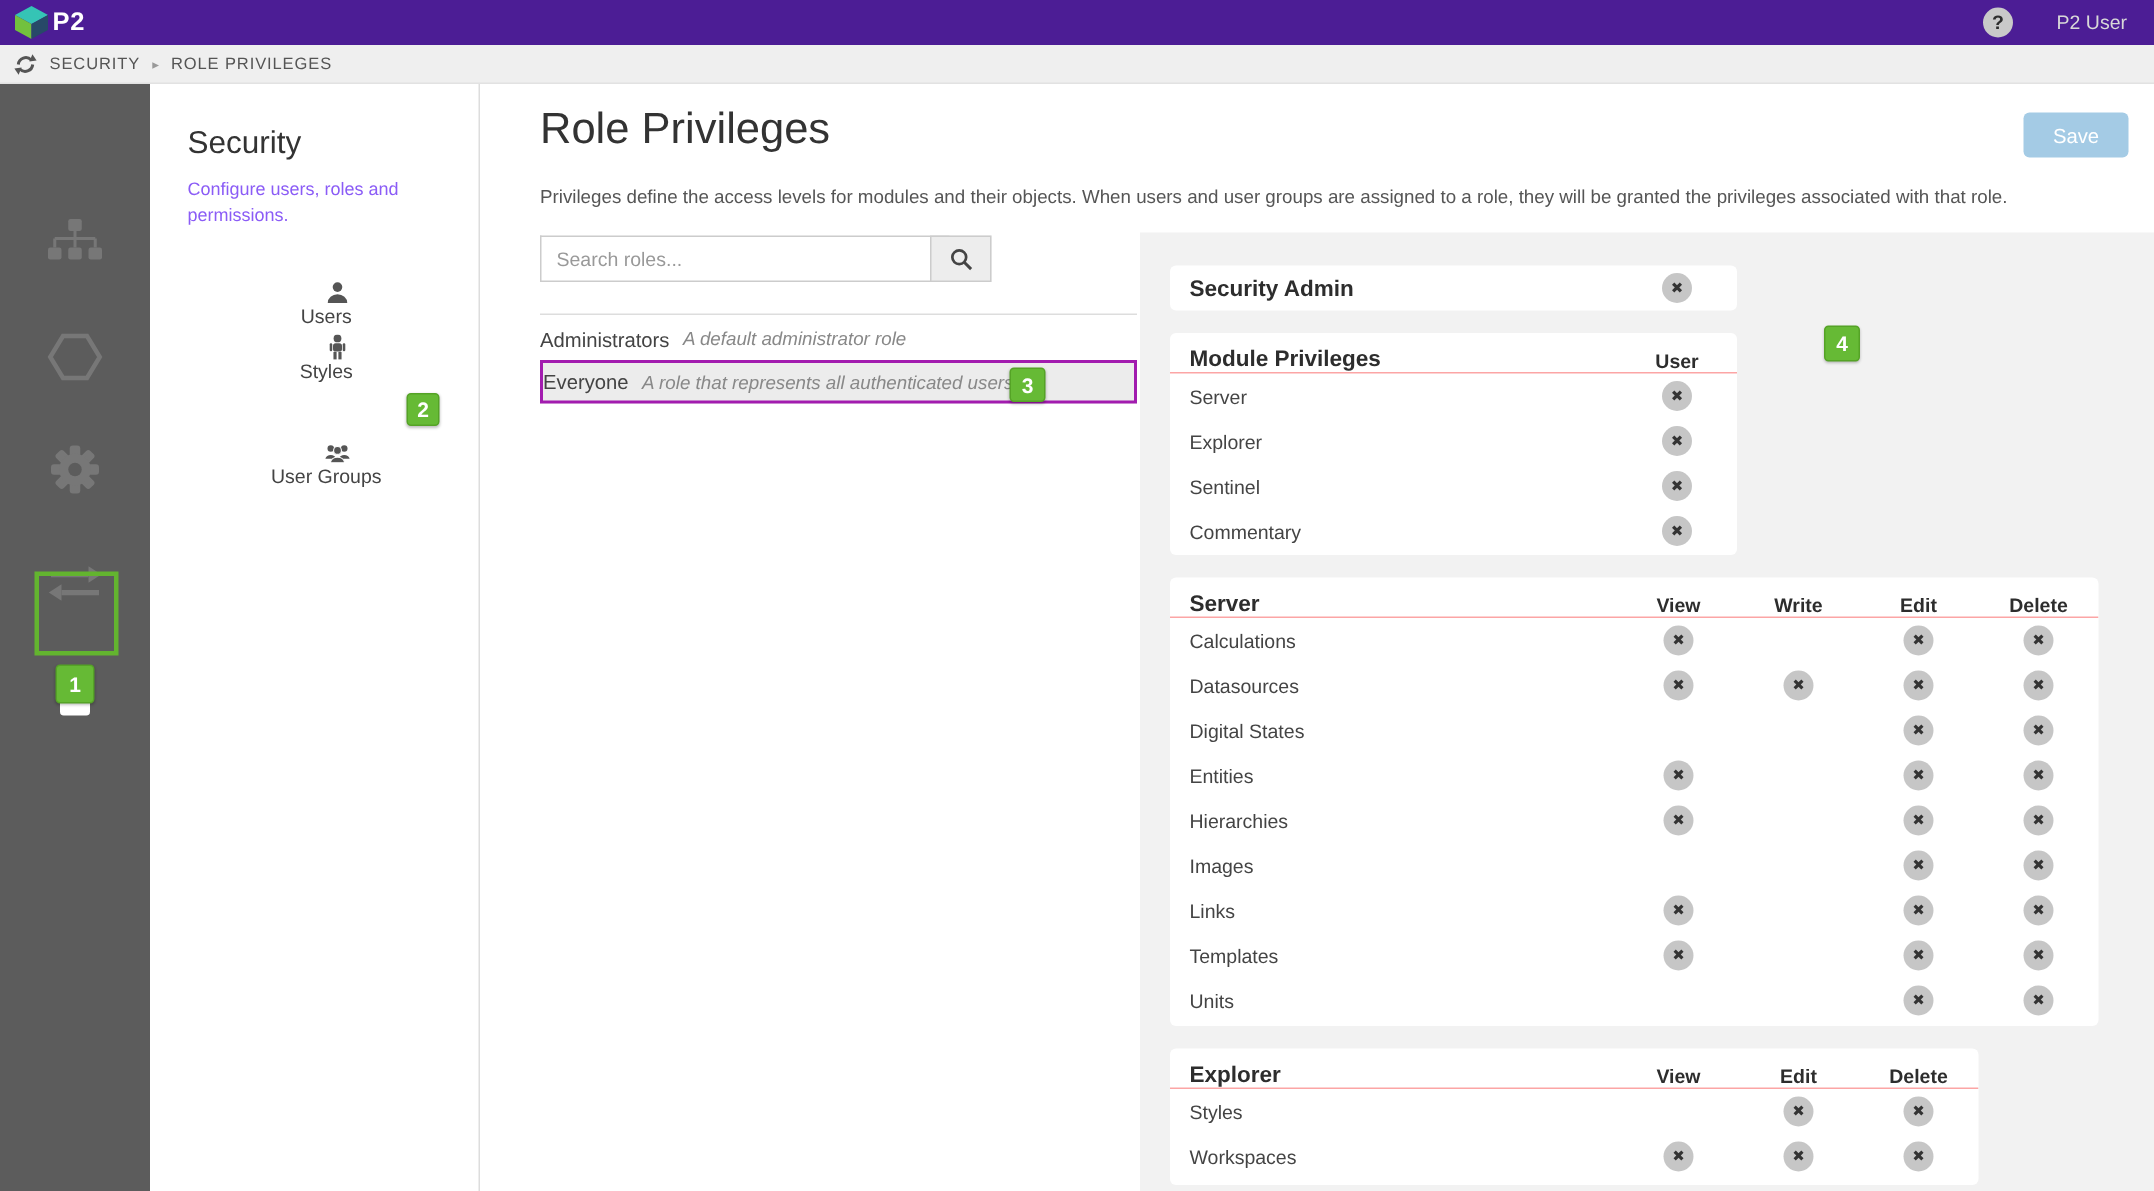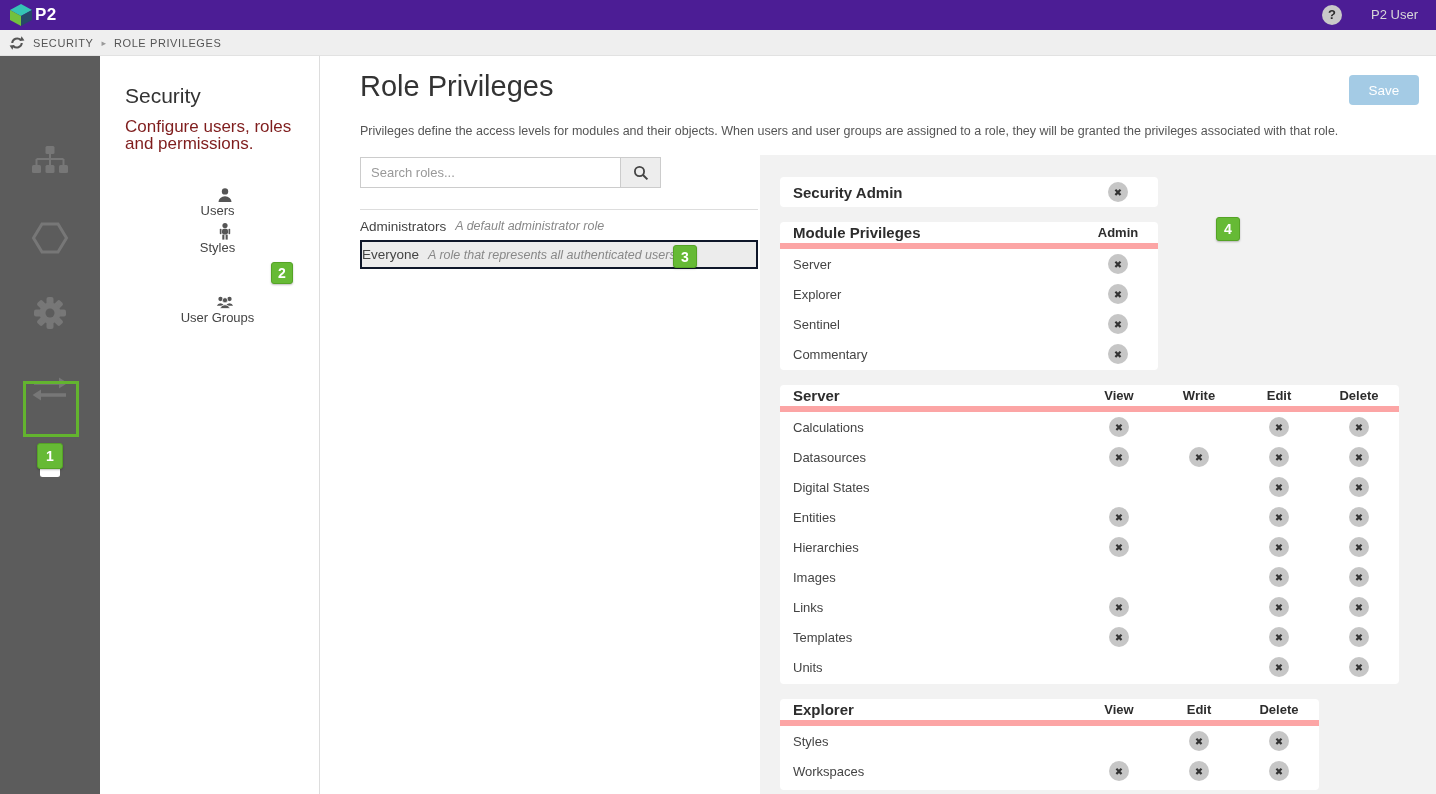--- a/index.html
+++ b/index.html
@@ -28,21 +28,21 @@
   .step-badge { background:#66ba35; border:1px solid #55a326; border-radius:3px; color:#fff; font-weight:bold;
                 font-size:14px; display:flex; align-items:center; justify-content:center; box-shadow:0 1px 2px rgba(0,0,0,0.25); }
   .badge1 { left:37px; top:443px; width:26px; height:26px; }
   .badge2 { left:271px; top:262px; width:22px; height:22px; }
   .badge3 { left:673px; top:245px; width:24px; height:23px; }
   .badge4 { left:1216px; top:217px; width:24px; height:24px; }
 
   
   .sidebar { left:100px; top:56px; width:220px; height:738px; background:#fff; border-right:1px solid #ddd; }
   .sidebar-title { left:125px; top:84px; font-size:21px; color:#333; }
-  .sidebar-subtitle { left:125px; top:118px; width:172px; font-size:17px; color:#7f1d1d; line-height:17px; }
+  .sidebar-subtitle { left:125px; top:118px; width:172px; font-size:12px; color:#8b5cf6; line-height:17px; }
   .side-item { position:absolute; left:100px; width:220px; height:30px; display:flex; align-items:center; cursor:pointer;flex-direction:column; }
   .side-item .s-icon { width:18px; margin-left:30px; display:flex; justify-content:center; }
   .side-item .s-label { margin-left:15px; font-size:13px; color:#444; }
   .side-item-active { left:100px; top:256px; width:220px; height:35px; border:3px solid #63b42f; background:#e3e3e3;
                       display:flex; align-items:center; cursor:pointer; }
   .side-item-active .s-icon { width:18px; margin-left:27px; display:flex; justify-content:center; }
   .side-item-active .s-label { margin-left:15px; font-size:13px; color:#333; }
 
   
   .main { left:320px; top:56px; width:1116px; height:738px; background:#fff; }
@@ -50,31 +50,31 @@
   .page-desc { left:360px; top:124px; width:1000px; font-size:12.5px; color:#555; }
   .save-btn { left:1349px; top:75px; width:70px; height:30px; background:#a4cbe5; border:none; border-radius:4px;
               color:#fff; font-size:13.5px; font-family:inherit; cursor:pointer; }
   .search-input { left:360px; top:157px; width:273px; height:31px; border:1px solid #ccc; border-right:none;
                   padding:0 10px; font-size:13px; color:#444; font-family:inherit; }
   .search-input::placeholder { color:#999; }
   .search-btn { left:620px; top:157px; width:41px; height:31px; background:#ededed; border:1px solid #ccc;
                 display:flex; align-items:center; justify-content:center; cursor:pointer; }
   .roles-sep { left:360px; top:209px; width:398px; height:1px; background:#ddd; }
   .role-row { left:360px; top:212px; width:398px; height:28px; display:flex; align-items:center; cursor:pointer; }
-  .role-row-selected { left:360px; top:240px; width:398px; height:29px; border:2px solid #0f172a; background:#ececec;
+  .role-row-selected { left:360px; top:240px; width:398px; height:29px; border:2px solid #a21caf; background:#ececec;
                        display:flex; align-items:center; cursor:pointer; }
   .role-name { font-size:13.5px; color:#444; }
   .role-desc { margin-left:9px; font-size:12.5px; color:#888; font-style:italic; }
 
   
   .panel { left:760px; top:155px; width:676px; height:639px; background:#f2f2f2; padding:22px 0 12px 20px; }
   .priv-card { background:#fff; border-radius:4px; margin-bottom:15px; overflow:hidden; }
   .selected-role-card { width:378px; height:30px; display:flex; align-items:center; }
   .priv-title { flex:1; padding-left:13px; font-size:15px; font-weight:bold; color:#2d2d2d; }
-  .priv-head { display:flex; align-items:center; height:27px; border-bottom:6px solid #fca5a5; }
+  .priv-head { display:flex; align-items:flex-end; height:27px; border-bottom:1px solid #fca5a5; }
   .priv-col { width:80px; text-align:center; font-size:13px; font-weight:bold; color:#2d2d2d; }
   .priv-row { display:flex; align-items:center; height:30px; }
   .priv-label { flex:1; padding-left:13px; font-size:13px; color:#444; }
   .priv-cell { width:80px; display:flex; justify-content:center; }
   .card-module { width:378px; padding-bottom:1px; }
   .card-server { width:619px; padding-bottom:2px; }
   .card-explorer { width:539px; padding-bottom:4px; }
   .x-btn { width:20px; height:20px; border-radius:50%; background:#c6c6c6; color:#333; font-size:10px;
            display:flex; align-items:center; justify-content:center; cursor:pointer; }
 </style>
@@ -229,21 +229,21 @@
   <div class="priv-card selected-role-card">
     <div class="priv-title">Security Admin</div>
     <div class="priv-cell">
       <span class="x-btn">✖</span>
     </div>
   </div>
   <div>
       <div class="priv-card card-module">
         <div class="priv-head">
           <div class="priv-title">Module Privileges</div>
-          <div class="priv-col">Admin</div>
+          <div class="priv-col">User</div>
         </div>
         <div class="priv-row">
           <div class="priv-label">Server</div>
           <div class="priv-cell">
             <span class="x-btn">✖</span>
           </div>
         </div>
         <div class="priv-row">
           <div class="priv-label">Explorer</div>
           <div class="priv-cell">

